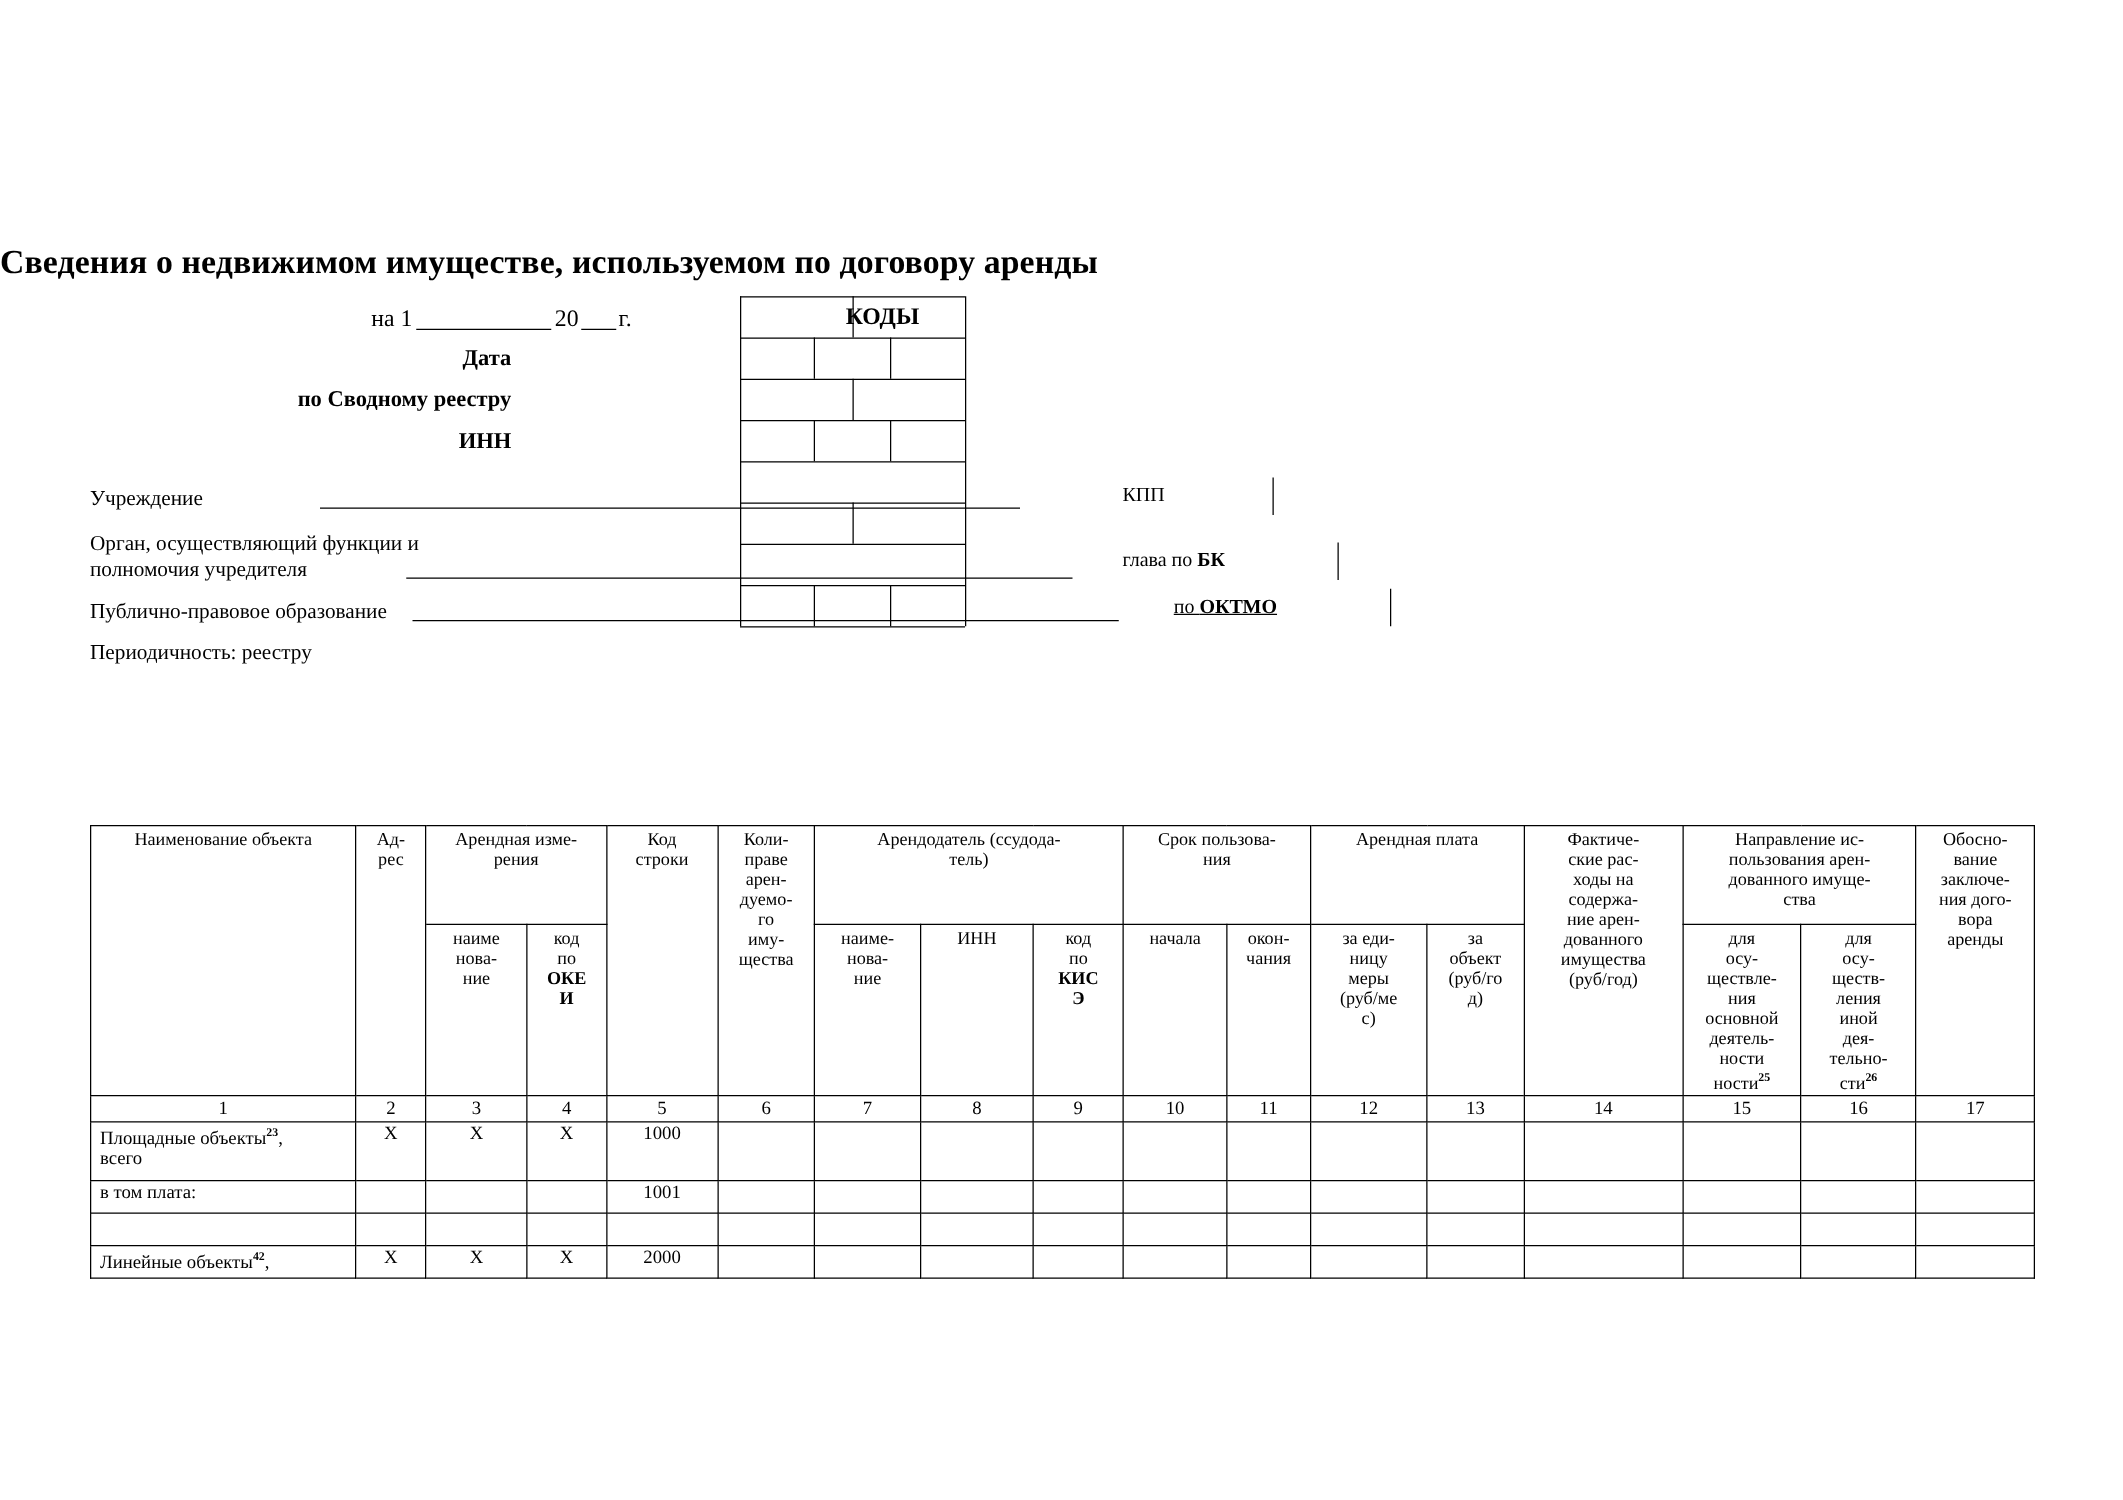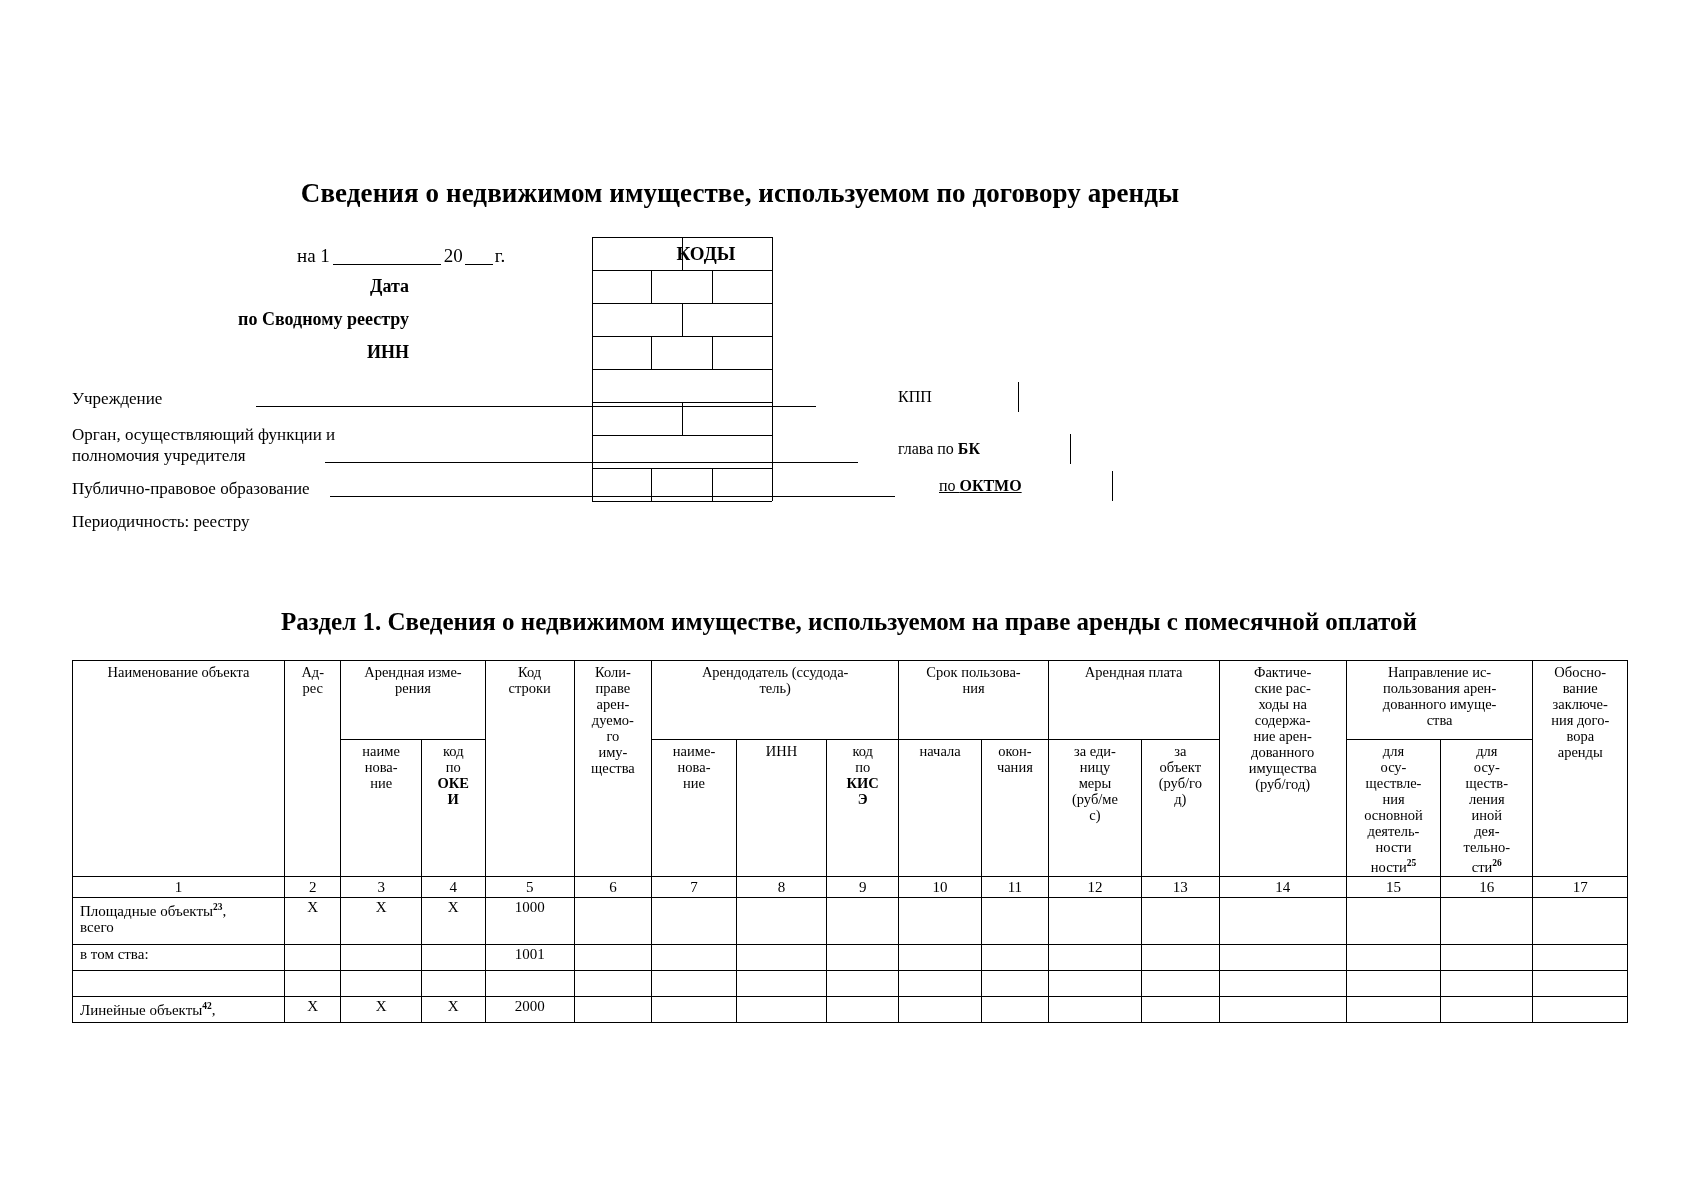--- a/index.html
+++ b/index.html
@@ -20,23 +20,23 @@
     position: absolute;
     left: 0; top: 0;
     width: 1698px;
     height: 1200px;
   }
 
   
   .doc-title {
     position: absolute;
     left: 0;
-    top: 178px;
+    top: 194px;
     width: 1480px;
-    text-align: center;
+    text-align: left;
     font-size: 27px;
     font-weight: bold;
     letter-spacing: 0.1px;
   }
 
   
   .date-line {
     position: absolute;
     left: 297px;
     top: 245px;
@@ -314,21 +314,20 @@
   <div class="right-code" style="left:898px; top:440px;"><span>глава по </span><span class="lbl">БК</span></div>
   <div class="rc-box" style="left:1001px; top:434px; width:70px;">
       <span></span>
     </div>
 
   <div class="right-code" style="left:939px; top:477px;text-decoration:underline;"><span>по </span><span class="lbl">ОКТМО</span></div>
   <div class="rc-box" style="left:1041px; top:471px; width:72px;">
       <span></span>
     </div>
 
-  <div class="section-heading">Раздел 1. Сведения о недвижимом имуществе, используемом на праве аренды с помесячной оплатой</div>
 
   <table class="main-table">
     <colgroup>
       <col style="width:200px">
         <col style="width:53px">
         <col style="width:76px">
         <col style="width:60px">
       <col style="width:84px">
         <col style="width:73px">
         <col style="width:80px">
@@ -461,21 +460,21 @@
         <td class="two"></td>
         <td class="two"></td>
         <td class="two"></td>
         <td class="two"></td>
         <td class="two"></td>
         <td class="two"></td>
         <td class="two"></td>
       </tr>
 
       <tr class="datarow">
-        <td class="lbl">в том ства:</td>
+        <td class="lbl">в том плата:</td>
         <td></td>
         <td></td>
         <td></td>
         <td>1001</td>
         <td></td>
         <td></td>
         <td></td>
         <td></td>
         <td></td>
         <td></td>

